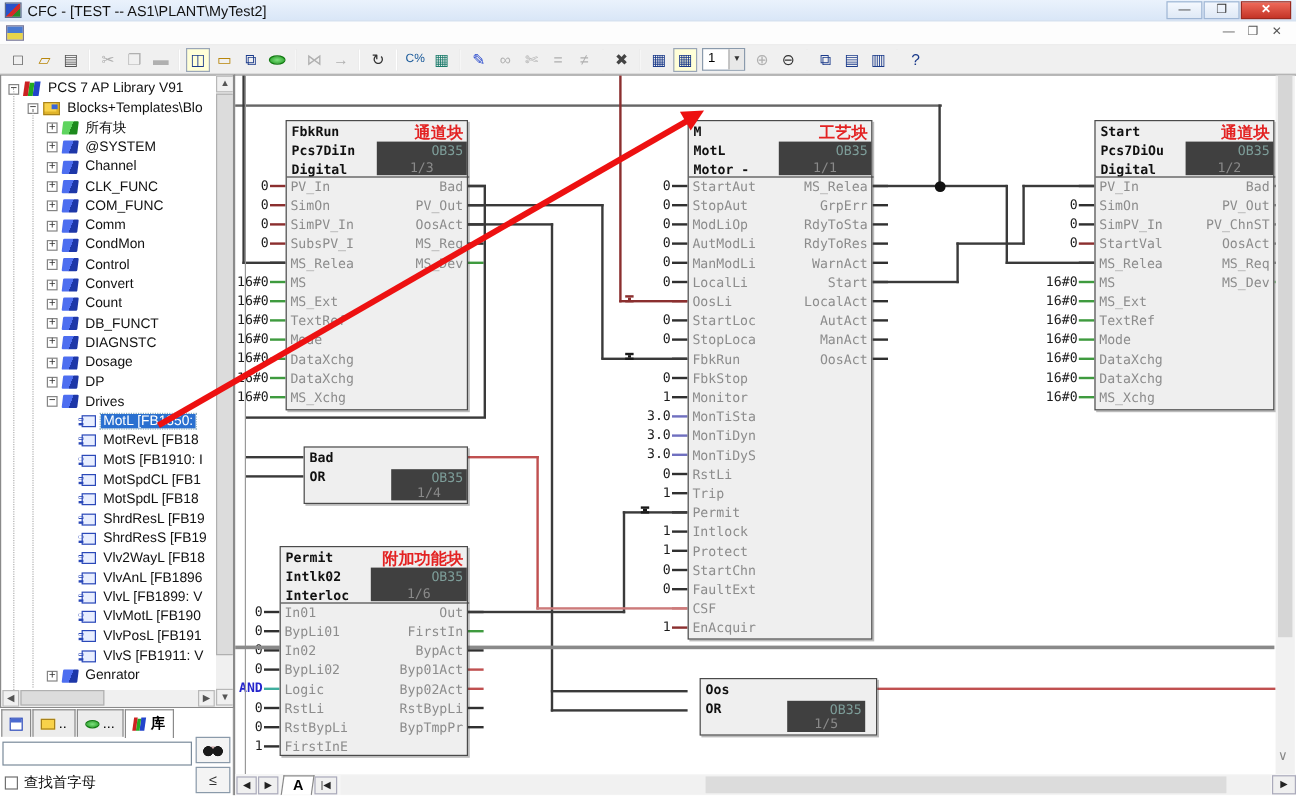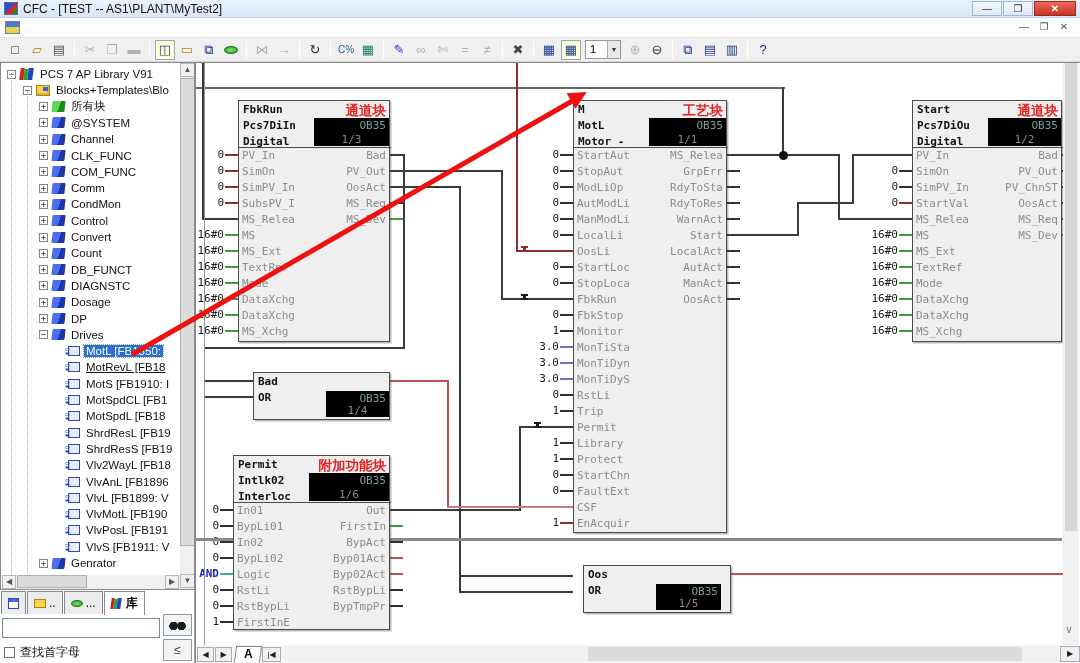--- a/index.html
+++ b/index.html
@@ -96,21 +96,21 @@
   
   #canvas { position:absolute; left:195px; top:62px; width:885px; height:601px; background:#fff;
     border-top:1px solid #8a8a8a; border-left:1px solid #8a8a8a; }
   #overlay { position:absolute; left:0; top:0; width:1080px; height:663px; pointer-events:none; }
   .seg { position:absolute; }
   .block { position:absolute; background:#efefef; border:1px solid #4a4a4a; box-shadow:1.5px 1.5px 0 rgba(60,60,60,.35);
     pointer-events:auto; }
   .bk-name { position:absolute; left:4px; font-family:"DejaVu Sans Mono", monospace; font-size:11px; font-weight:bold;
     color:#111; height:16px; line-height:16px; }
   .bk-type { position:absolute; right:3px; top:1px; color:#e32222; font-size:13.5px; font-weight:bold; }
-  .bk-teal { position:absolute; background:#000000; }
+  .bk-teal { position:absolute; background:#404040; }
   .bk-ob { position:absolute; right:3px; top:1px; color:#7d9d99; font-family:"DejaVu Sans Mono", monospace; font-size:11px; }
   .bk-rs { position:absolute; left:0; right:0; bottom:0; text-align:center; color:#8a8a8a; font-family:"DejaVu Sans Mono", monospace; font-size:11px; }
   .bk-sep { position:absolute; left:0; height:1px; background:#4a4a4a; }
   .pin-lbl { position:absolute; font-family:"DejaVu Sans Mono", monospace; font-size:11px; color:#8c8c8c;
     height:16px; line-height:16px; white-space:pre; }
   .pin-val { position:absolute; font-family:"DejaVu Sans Mono", monospace; font-size:11px; color:#1a1a1a;
     height:16px; line-height:16px; text-align:right; }
   .pin-val.blue { color:#2424cc; font-weight:bold; }
   .flag { position:absolute; width:7px; height:6px; border-top:2px solid; border-bottom:2px solid;
     background:linear-gradient(to right, transparent 2px, currentColor 2px, currentColor 5px, transparent 5px); }
@@ -292,21 +292,21 @@
           <div class="trow" style="top: 263.8px; left: 38px;">
             <span class="exp">−</span>
             <span class="ticon i-bookb"></span>
             <span class="lbl">Drives</span>
           </div>
           <div class="trow sel" style="top: 280.1px; left: 54px;">
             <span style="width: 13px; flex: 0 0 auto;"></span>
             <span class="ticon i-block"></span>
             <span class="lbl">MotL  [FB1850:</span>
           </div>
-          <div class="trow" style="top: 296.4px; left: 54px; text-decoration: underline;">
+          <div class="trow" style="top: 296.4px; left: 54px;">
             <span style="width: 13px; flex: 0 0 auto;"></span>
             <span class="ticon i-block"></span>
             <span class="lbl">MotRevL  [FB18</span>
           </div>
           <div class="trow" style="top: 312.7px; left: 54px;">
             <span style="width: 13px; flex: 0 0 auto;"></span>
             <span class="ticon i-block"></span>
             <span class="lbl">MotS  [FB1910: I</span>
           </div>
           <div class="trow" style="top: 329px; left: 54px;">
@@ -635,21 +635,21 @@
           <div class="pin-lbl" style="left: 3px; top: 175px;">StopLoca</div>
           <div class="pin-lbl" style="left: 3px; top: 191px;">FbkRun</div>
           <div class="pin-lbl" style="left: 3px; top: 207px;">FbkStop</div>
           <div class="pin-lbl" style="left: 3px; top: 223px;">Monitor</div>
           <div class="pin-lbl" style="left: 3px; top: 239px;">MonTiSta</div>
           <div class="pin-lbl" style="left: 3px; top: 255px;">MonTiDyn</div>
           <div class="pin-lbl" style="left: 3px; top: 271px;">MonTiDyS</div>
           <div class="pin-lbl" style="left: 3px; top: 287px;">RstLi</div>
           <div class="pin-lbl" style="left: 3px; top: 303px;">Trip</div>
           <div class="pin-lbl" style="left: 3px; top: 319px;">Permit</div>
-          <div class="pin-lbl" style="left: 3px; top: 335px;">Library</div>
+          <div class="pin-lbl" style="left: 3px; top: 335px;">Intlock</div>
           <div class="pin-lbl" style="left: 3px; top: 351px;">Protect</div>
           <div class="pin-lbl" style="left: 3px; top: 367px;">StartChn</div>
           <div class="pin-lbl" style="left: 3px; top: 383px;">FaultExt</div>
           <div class="pin-lbl" style="left: 3px; top: 399px;">CSF</div>
           <div class="pin-lbl" style="left: 3px; top: 415px;">EnAcquir</div>
           <div class="pin-lbl" style="right: 3px; top: 47px; position: absolute;">MS_Relea</div>
           <div class="pin-lbl" style="right: 3px; top: 63px; position: absolute;">GrpErr</div>
           <div class="pin-lbl" style="right: 3px; top: 79px; position: absolute;">RdyToSta</div>
           <div class="pin-lbl" style="right: 3px; top: 95px; position: absolute;">RdyToRes</div>
           <div class="pin-lbl" style="right: 3px; top: 111px; position: absolute;">WarnAct</div>

